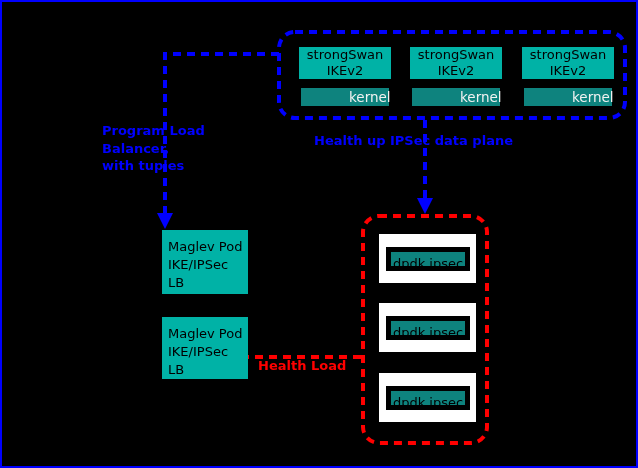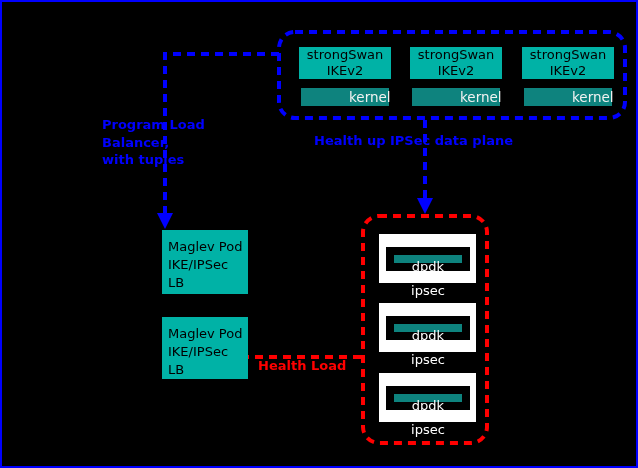--- a/index.html
+++ b/index.html
@@ -38,22 +38,22 @@
     padding:8px 0 0 6px;
     margin-left:38px;
   }
   .white-pod{
     left:377px;width:97px;height:49px;
     background:var(--pod_bg,#ffffff);
   }
   .dpdk{
     left:7px;top:13px;width:84px;height:24px;
     background:var(--teal_dark,#0e837e);
-    border:8px solid #000000;
-    color:#ffffff;font-size:13px;line-height:24px;text-align:center;
+    border:5px solid #000000;
+    color:#000000;font-size:13px;line-height:24px;text-align:center;
   }
   .note{font-weight:bold;font-size:13px;z-index:3;}
   .note-blue{color:var(--blue,#0000ff);line-height:17.5px;}
   .note-red{color:var(--red,#ff0000);}
 </style>
 </head>
 <body>
 
 <div id="canvas">
 
@@ -88,21 +88,21 @@
     <div class="abs box swan ml">strongSwan
 IKEv2</div>
     <div class="abs box kern" style="left:2px;">kernel</div>
   </div>
   <div class="abs" style="left:520px;top:0;">
     <div class="abs box swan ml">strongSwan
 IKEv2</div>
     <div class="abs box kern" style="left:2px;">kernel</div>
   </div>
 
-  <div class="abs note note-blue ml" style="left:100px;top:114px;">Program Load
+  <div class="abs note note-blue ml" style="left:100px;top:120px;">Program Load
 Balancer,
 with tuples</div>
 
   <div class="abs note note-blue" style="left:312px;top:130px;">Health up IPSec data plane</div>
 
   <div class="abs note note-red" style="left:256px;top:356px;">Health Load</div>
 
   <div class="abs box maglev ml" style="top:228px;height:64px;">Maglev Pod
 IKE/IPSec
 LB</div>

